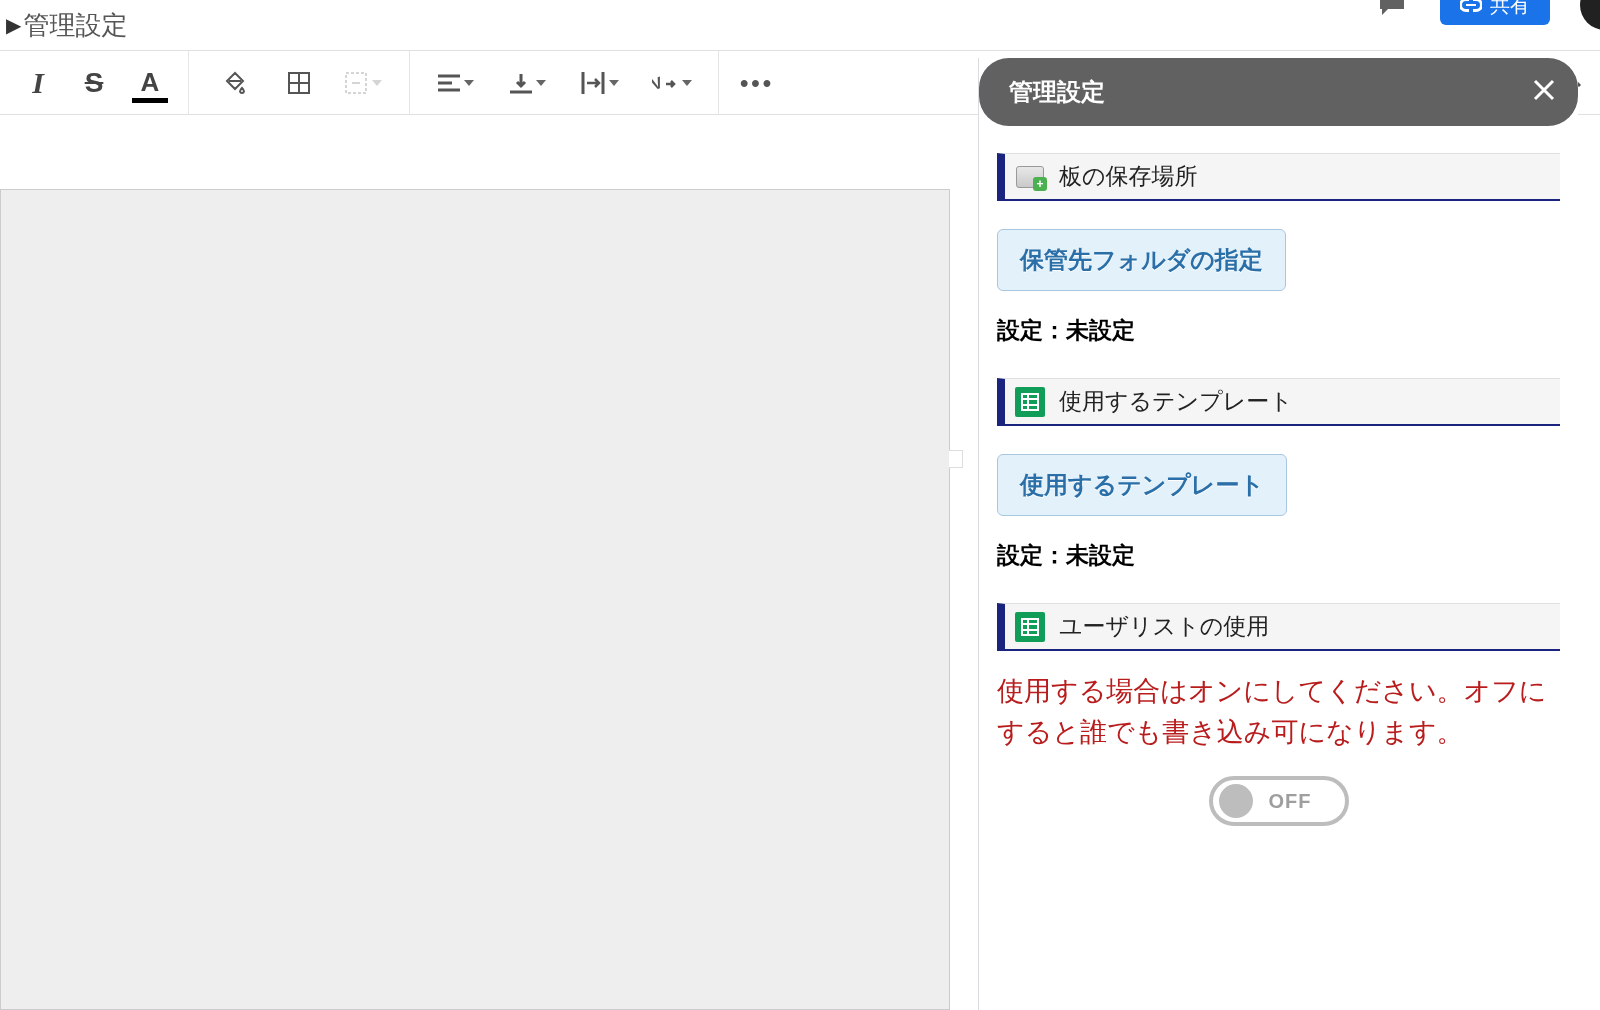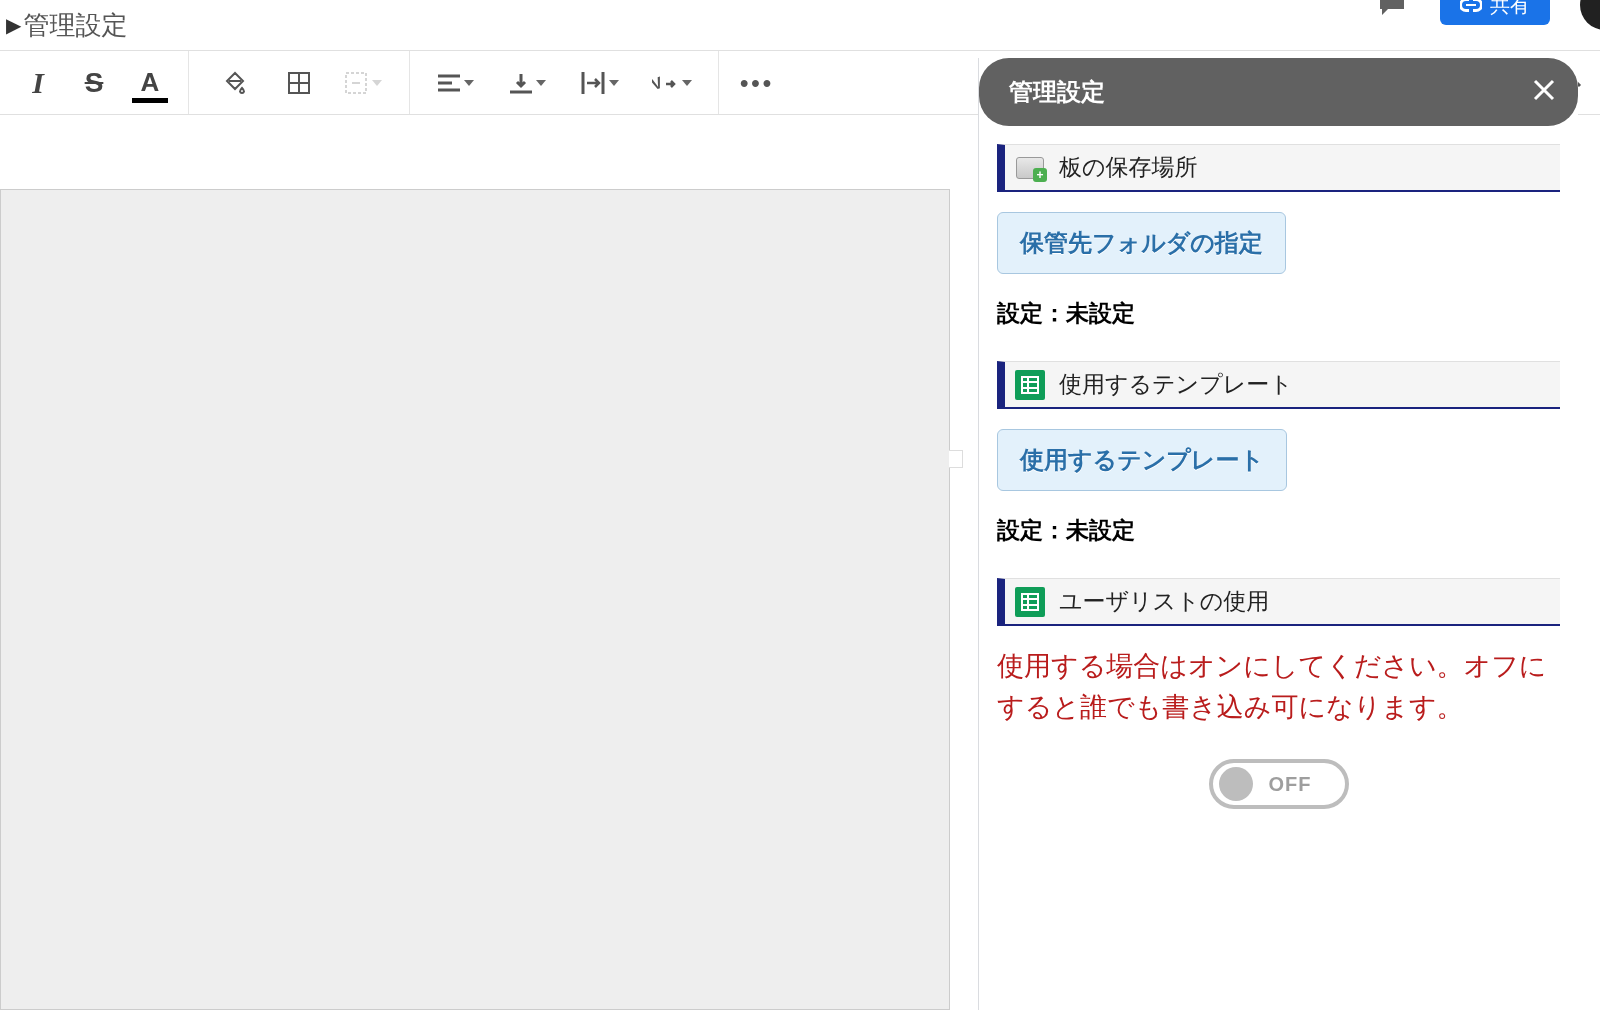--- a/index.html
+++ b/index.html
@@ -173,21 +173,21 @@
       font-size: 24px;
       font-weight: 600;
       border-radius: 30px;
     }
     .close-x {
       font-size: 30px;
       cursor: pointer;
       font-weight: normal;
     }
     .sidebar-body {
-      padding: 18px 18px;
+      padding: 27px 18px;
       overflow-y: auto;
     }
     
     .section-header {
       display: flex;
       align-items: center;
       height: 48px;
       border-left: 8px solid #1a237e;
       background: #f5f5f5;
       border-bottom: 2px solid #1a237e;
@@ -244,20 +244,21 @@
       background: #e3f1fb;
       border: 1px solid #a8c7e0;
       border-radius: 6px;
       color: #2a6fa8;
       font-size: 24px;
       font-weight: bold;
       padding: 14px 22px;
       margin-bottom: 24px;
       cursor: pointer;
       text-shadow: 0 1px 0 #fff;
+      margin-top: 8px;
     }
     
     .status-line {
       font-size: 23px;
       color: #000;
       margin-bottom: 32px;
       font-weight: bold;
     }
     .status-line .value {
       font-weight: bold;
@@ -278,21 +279,20 @@
     .toggle {
       width: 140px;
       height: 50px;
       border: 4px solid #bdbdbd;
       border-radius: 30px;
       background: #fff;
       display: flex;
       align-items: center;
       padding: 0 6px;
       cursor: pointer;
-      margin-top: 8px;
     }
     .toggle-knob {
       width: 34px;
       height: 34px;
       border-radius: 50%;
       background: #bdbdbd;
       margin-right: 16px;
     }
     .toggle-label {
       color: #9e9e9e;

